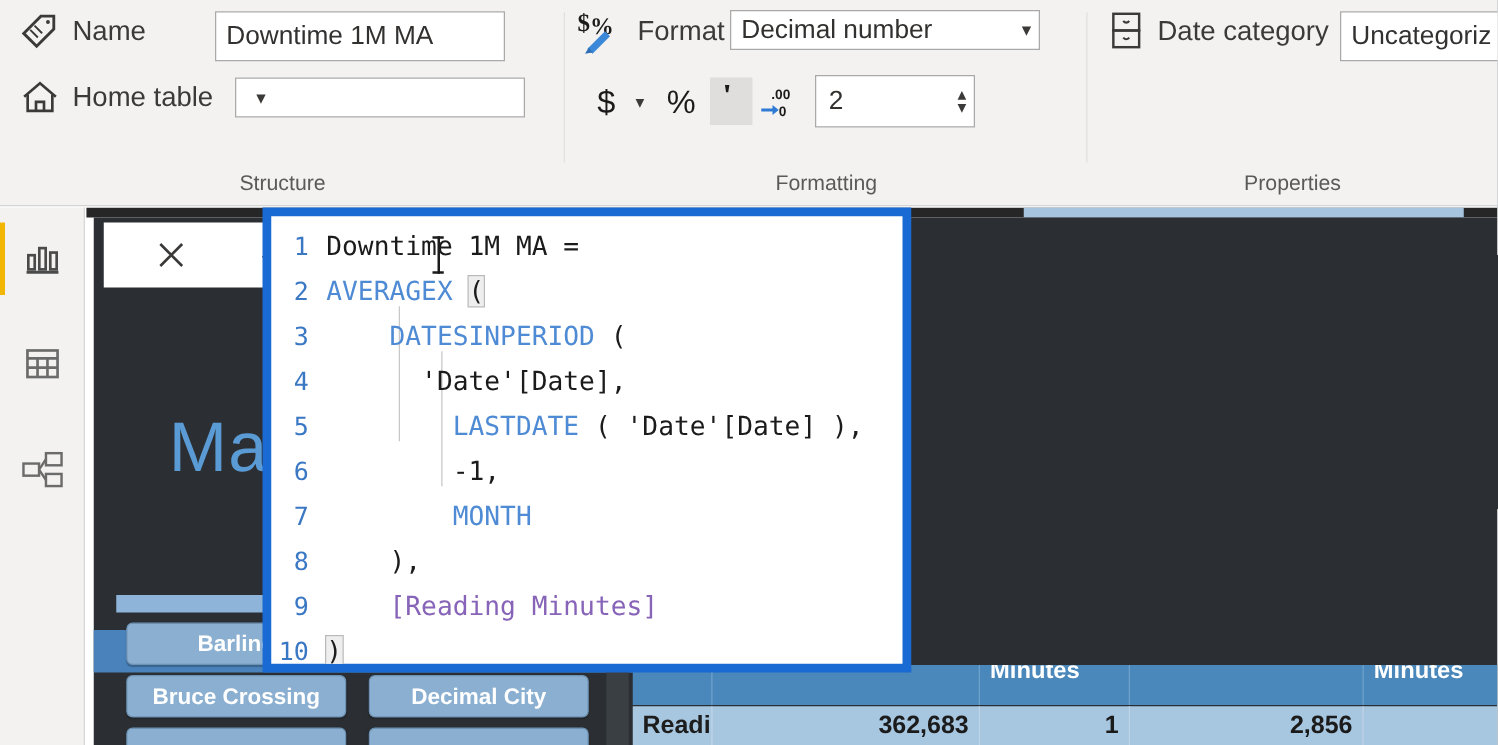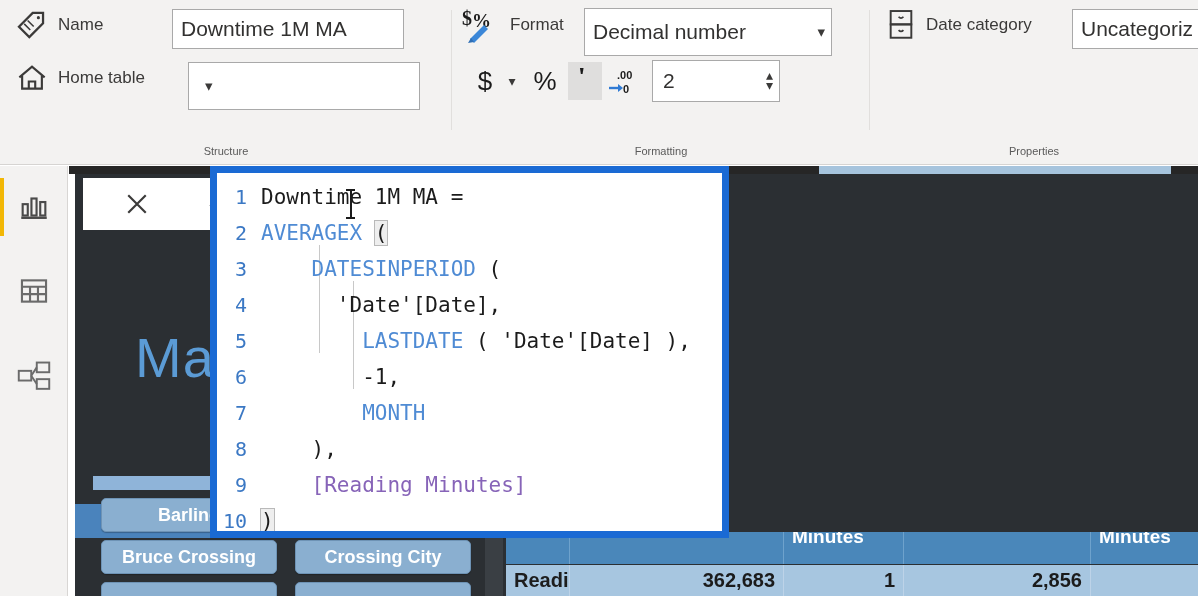--- a/index.html
+++ b/index.html
@@ -22,43 +22,43 @@
   .grp-formatting { left: 452px; width: 418px; }
   .grp-properties { left: 870px; width: 328px; }
 
   .grp-sep {
     position: absolute; top: 10px; width: 1px; height: 120px;
     background: #e1dfdd;
   }
 
   .grp-caption {
     position: absolute; bottom: 8px; left: 0; width: 100%;
-    text-align: center; font-size: 11px; color: #5a5a5a;
+    text-align: center; font-size: 17px; color: #5a5a5a;
   }
 
   .field-row { position: absolute; display: flex; align-items: center; }
 
   .ico {
     display: inline-flex; align-items: center; justify-content: center;
     flex: 0 0 auto;
   }
   .field-label {
-    font-size: 17px; color: #3b3a39; white-space: nowrap;
+    font-size: 22px; color: #3b3a39; white-space: nowrap;
     margin-left: 10px;
   }
 
   .txtbox {
     background: #fff; border: 1px solid #a9a9a9;
     height: 40px; display: flex; align-items: center;
     padding: 0 8px; font-size: 21px; color: #323130;
     white-space: nowrap; overflow: hidden;
   }
   .combobox {
     background: #fff; border: 1px solid #a9a9a9;
-    height: 48px; display: flex; align-items: center;
+    height: 32px; display: flex; align-items: center;
     padding: 0 6px 0 8px; font-size: 21px; color: #323130;
     justify-content: space-between; white-space: nowrap; overflow: hidden;
   }
   .chev { color: #3b3a39; font-size: 15px; margin-left: 8px; }
 
   
   .fmt-btn {
     width: 34px; height: 38px; display: flex; align-items: center;
     justify-content: center; font-size: 26px; color: #1b1b1b;
   }
@@ -381,21 +381,21 @@
       <div class="rep-bar-lite"></div>
       <div class="rep-bar-med"></div>
 
       <div class="slicer-btn" style="left:26px; top:324px; width:176px;">
         <span>Barling</span>
       </div>
       <div class="slicer-btn" style="left:26px; top:366px; width:176px;">
         <span>Bruce Crossing</span>
       </div>
       <div class="slicer-btn" style="left:220px; top:366px; width:176px;">
-        <span>Crossing City</span>
+        <span>Decimal City</span>
       </div>
       <div class="slicer-btn" style="left:26px; top:408px; width:176px; height:20px;"></div>
       <div class="slicer-btn" style="left:220px; top:408px; width:176px; height:20px;"></div>
 
       <div class="tbl-left-strip"></div>
 
       <div class="tbl">
         <div class="tbl-head">
           <div class="th" style="width:64px;">
               <span></span>

